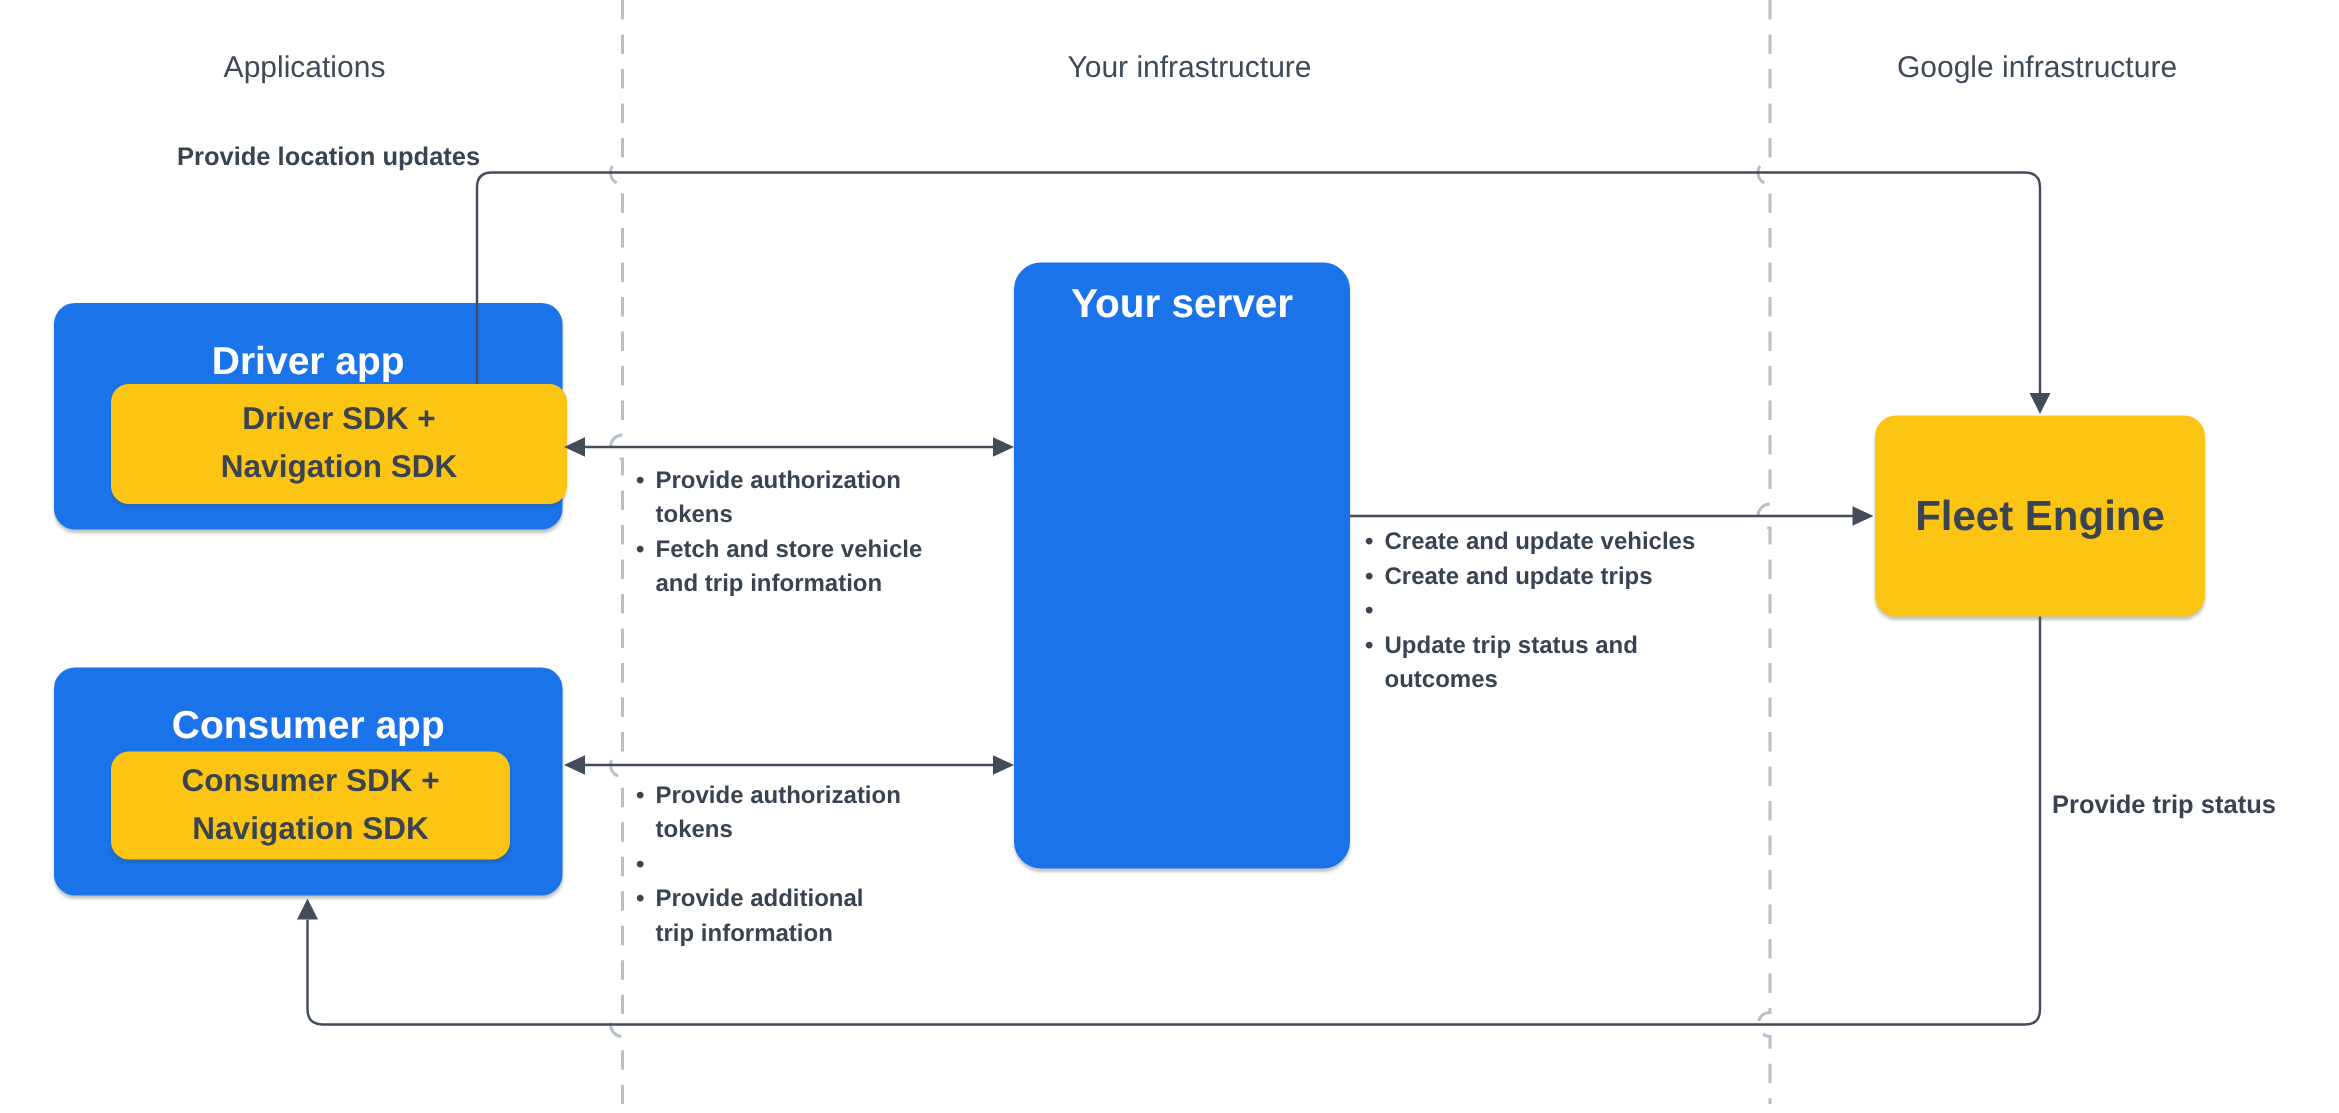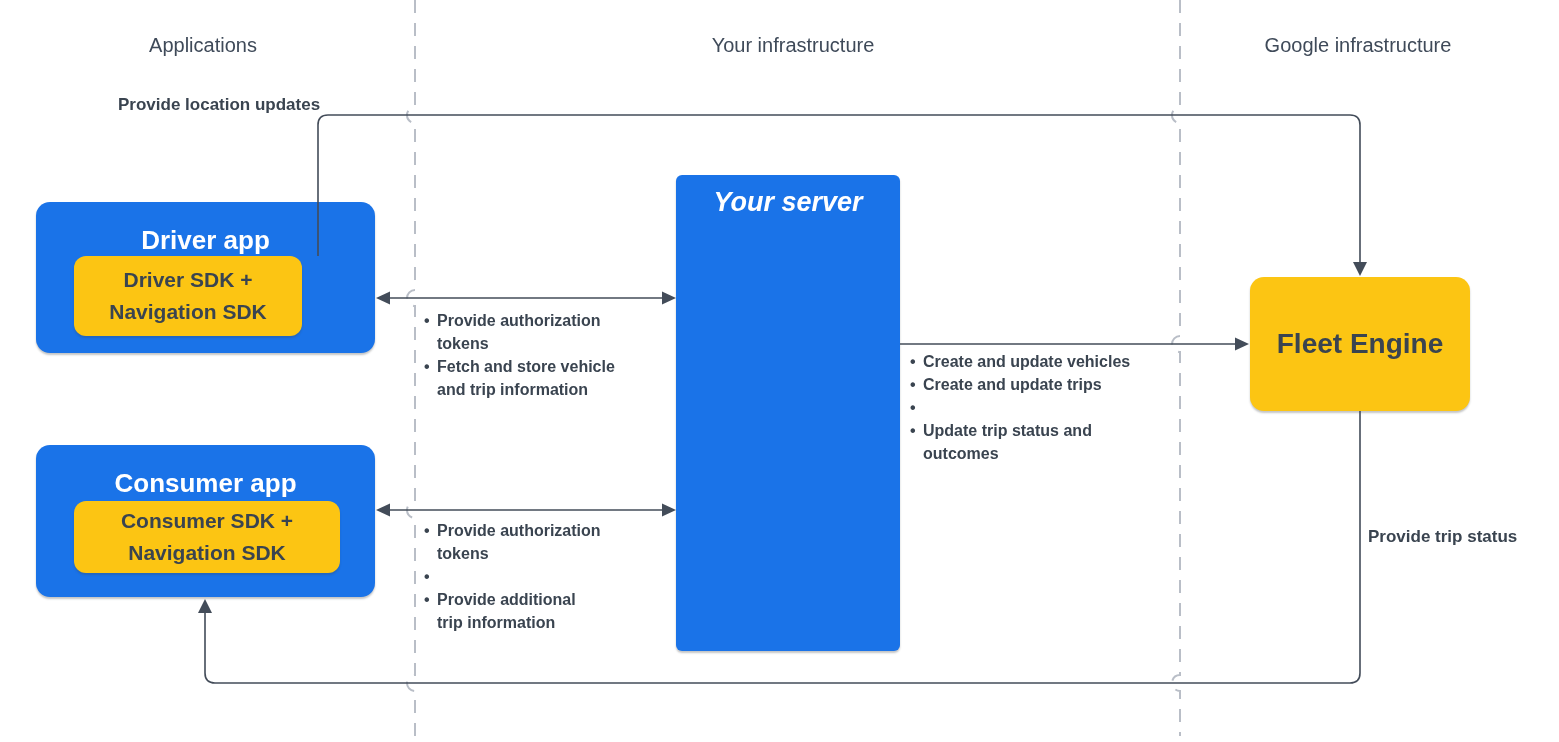--- a/index.html
+++ b/index.html
@@ -63,31 +63,31 @@
 
   <div class="col-header" style="left:203px;top:34px;">Applications</div>
   <div class="col-header" style="left:793px;top:34px;">Your infrastructure</div>
   <div class="col-header" style="left:1358px;top:34px;">Google infrastructure</div>
 
   <div class="edge-label" style="left:118px;top:95px;">Provide location updates</div>
   <div class="edge-label" style="left:1368px;top:527px;">Provide trip status</div>
 
   <div class="node blue-node" style="left:36px;top:202px;width:339px;height:151px;">
     <div class="node-title">Driver app</div>
-    <div class="sdk-box" style="left:38px;top:54px;width:228px;height:80px;">Driver SDK +
+    <div class="sdk-box" style="left:38px;top:54px;width:304px;height:80px;">Driver SDK +
 Navigation SDK</div>
   </div>
 
   <div class="node blue-node" style="left:36px;top:445px;width:339px;height:152px;">
     <div class="node-title">Consumer app</div>
     <div class="sdk-box" style="left:38px;top:56px;width:266px;height:72px;">Consumer SDK +
 Navigation SDK</div>
   </div>
 
-  <div class="node blue-node" style="left:676px;top:175px;width:224px;height:476px;border-radius:6px;font-style:italic;">
+  <div class="node blue-node" style="left:676px;top:175px;width:224px;height:404px;border-radius:18px;">
     <div class="node-title server-title">Your server</div>
   </div>
 
   <div class="node fleet-node" style="left:1250px;top:277px;width:220px;height:134px;">Fleet Engine</div>
 
   <div class="bullets" style="left:424px;top:309px;width:225px;">
     <div class="bullet-item">
       <span class="bullet-dot">•</span>
       <span class="bullet-text">Provide authorization
 tokens</span>

